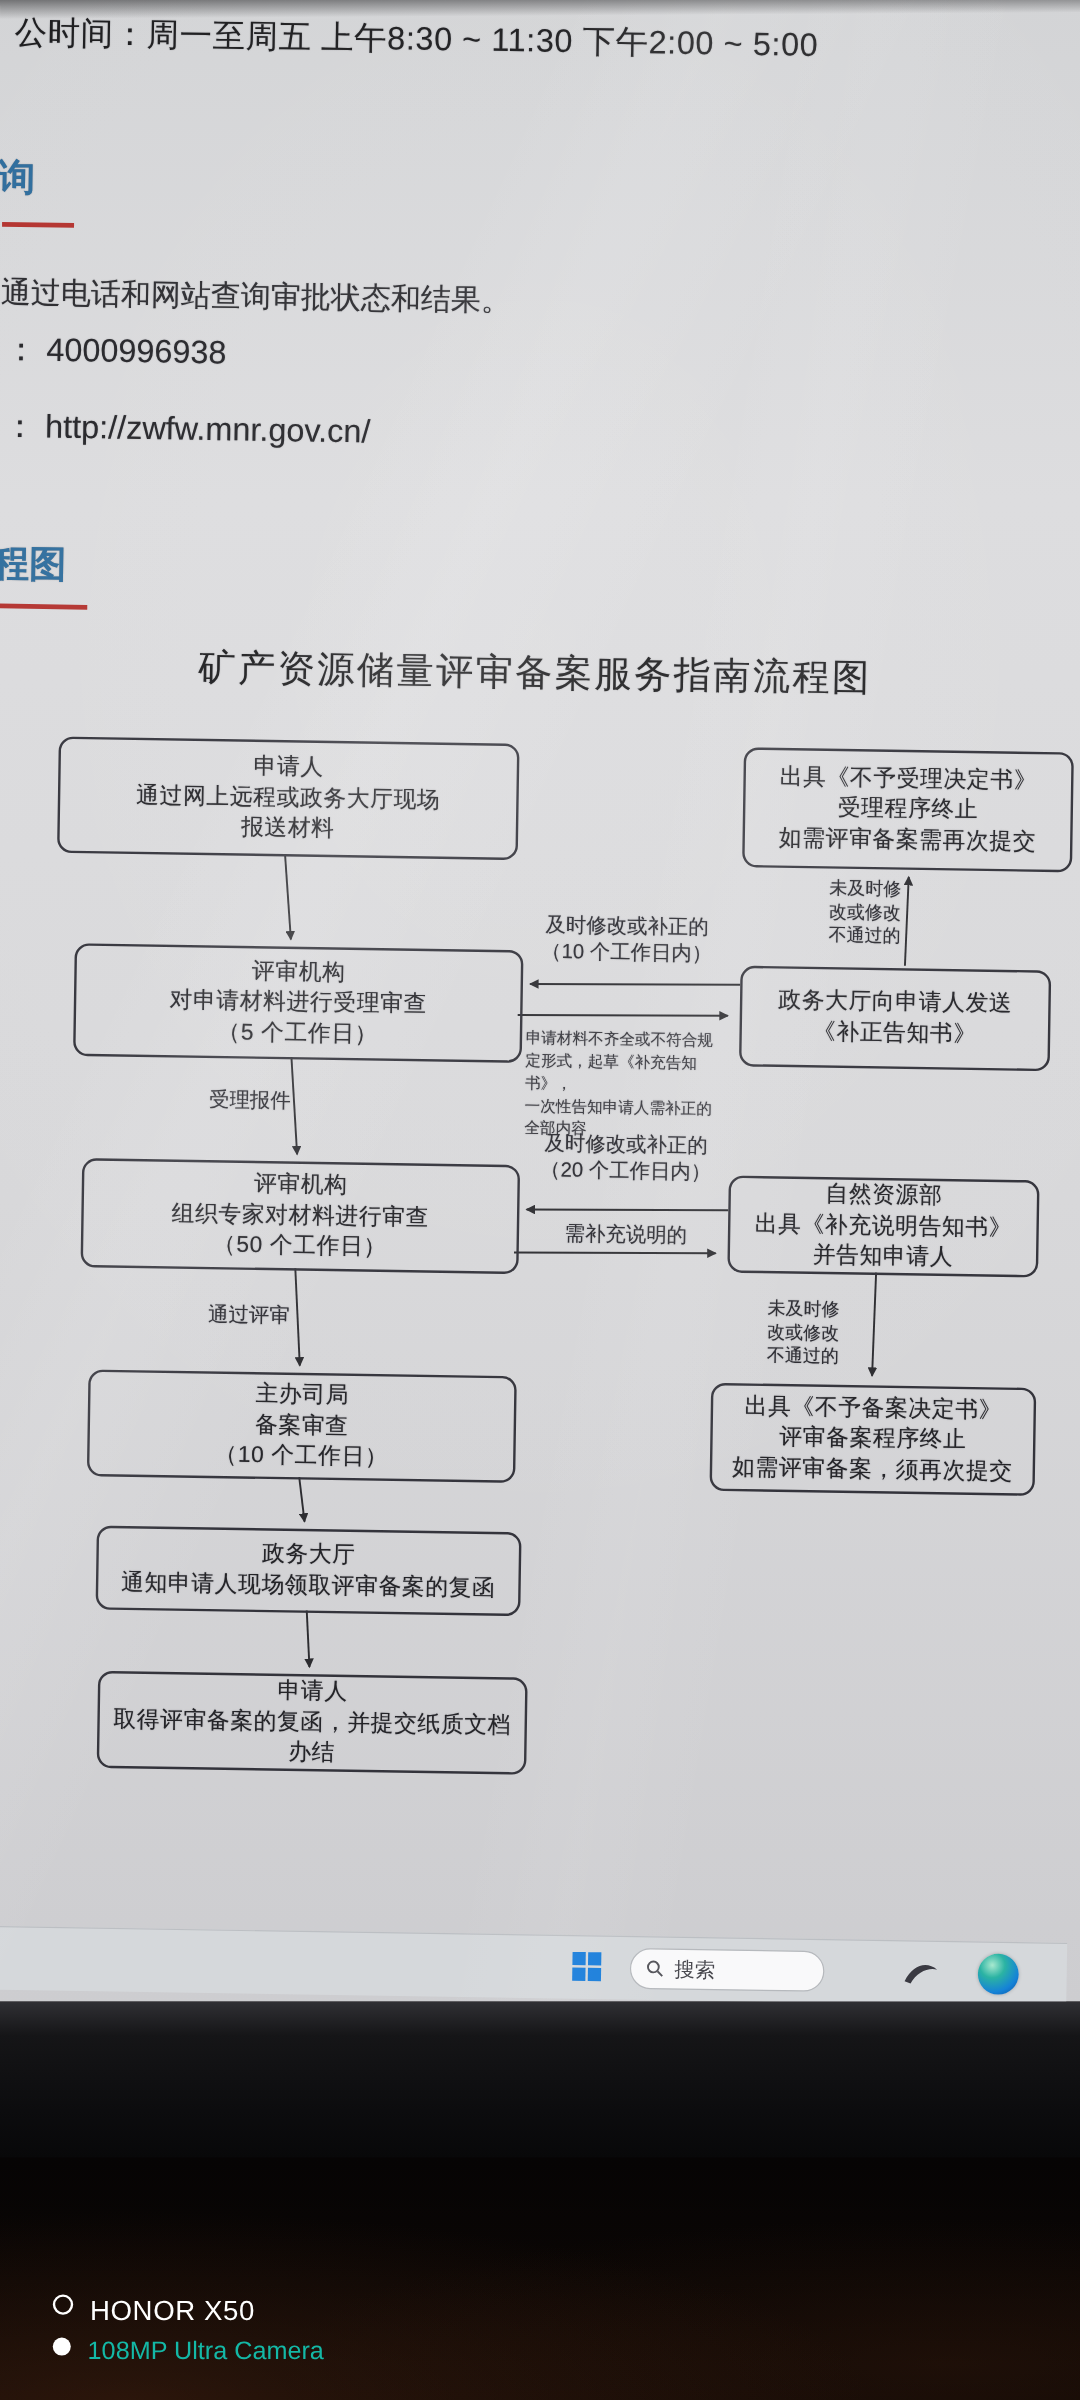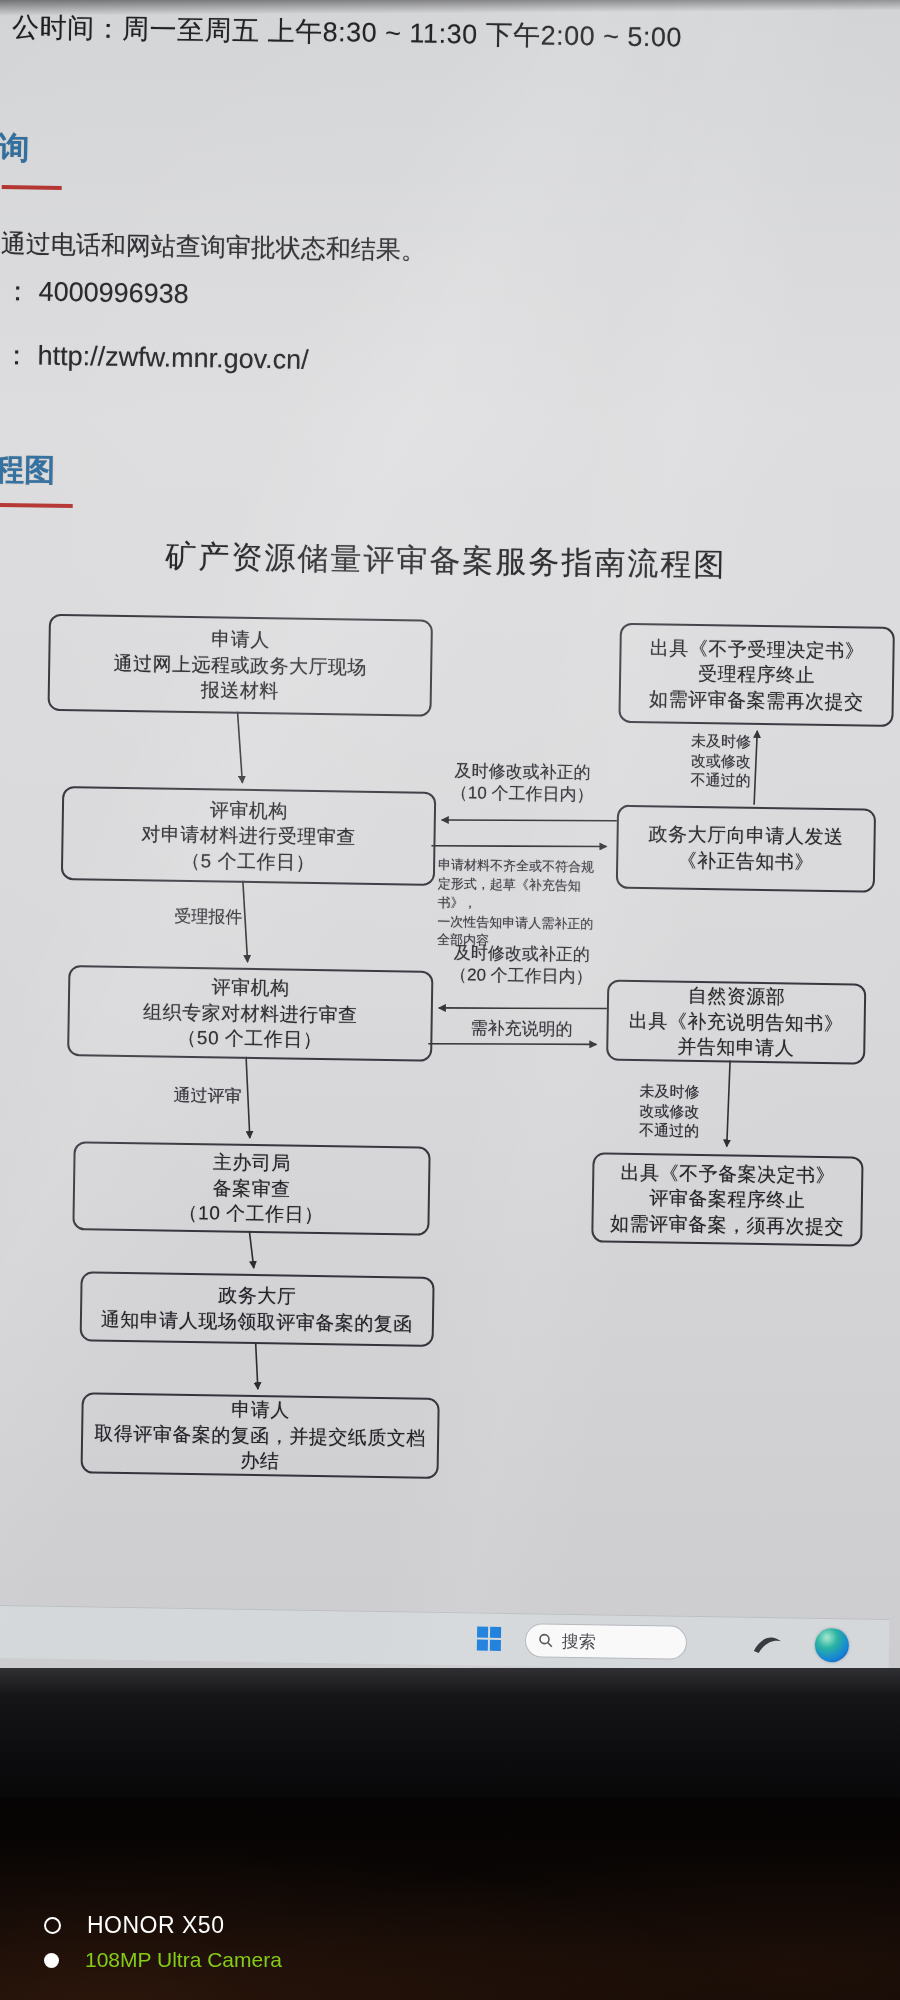--- a/index.html
+++ b/index.html
@@ -90,25 +90,25 @@
   }
   .desk{
     position:absolute;left:0;top:1798px;width:900px;height:202px;
     background:
       radial-gradient(ellipse at 12% 100%, rgba(78,38,18,0.45), rgba(0,0,0,0) 55%),
       radial-gradient(ellipse at 88% 85%, rgba(62,30,14,0.35), rgba(0,0,0,0) 50%),
       linear-gradient(180deg,#060404 0%,#0e0805 100%);
   }
   
   .watermark{position:absolute;left:44px;top:1912px;z-index:10;color:#ffffff;}
-  .wm-row{display:flex;align-items:center;gap:26px;margin-bottom:9px;}
+  .wm-row{display:flex;align-items:flex-start;gap:14px;margin-bottom:9px;}
   .wm-ring{width:13px;height:13px;border:2.5px solid #fff;border-radius:50%;}
   .wm-dot{width:15px;height:15px;background:#fff;border-radius:50%;}
   .wm-device{font-size:23px;letter-spacing:0.5px;}
-  .wm-camera{font-size:21px;color:#84cc16;}
+  .wm-camera{font-size:21px;color:#14b8a6;}
 </style>
 </head>
 <body>
 
 <div class="screen">
   <div class="screen-content">
 
     <div class="doc-abs office-hours">公时间：周一至周五  上午8:30 ~ 11:30 下午2:00 ~ 5:00</div>
 
     <div class="doc-abs sec-head sec-head-1">询</div>

